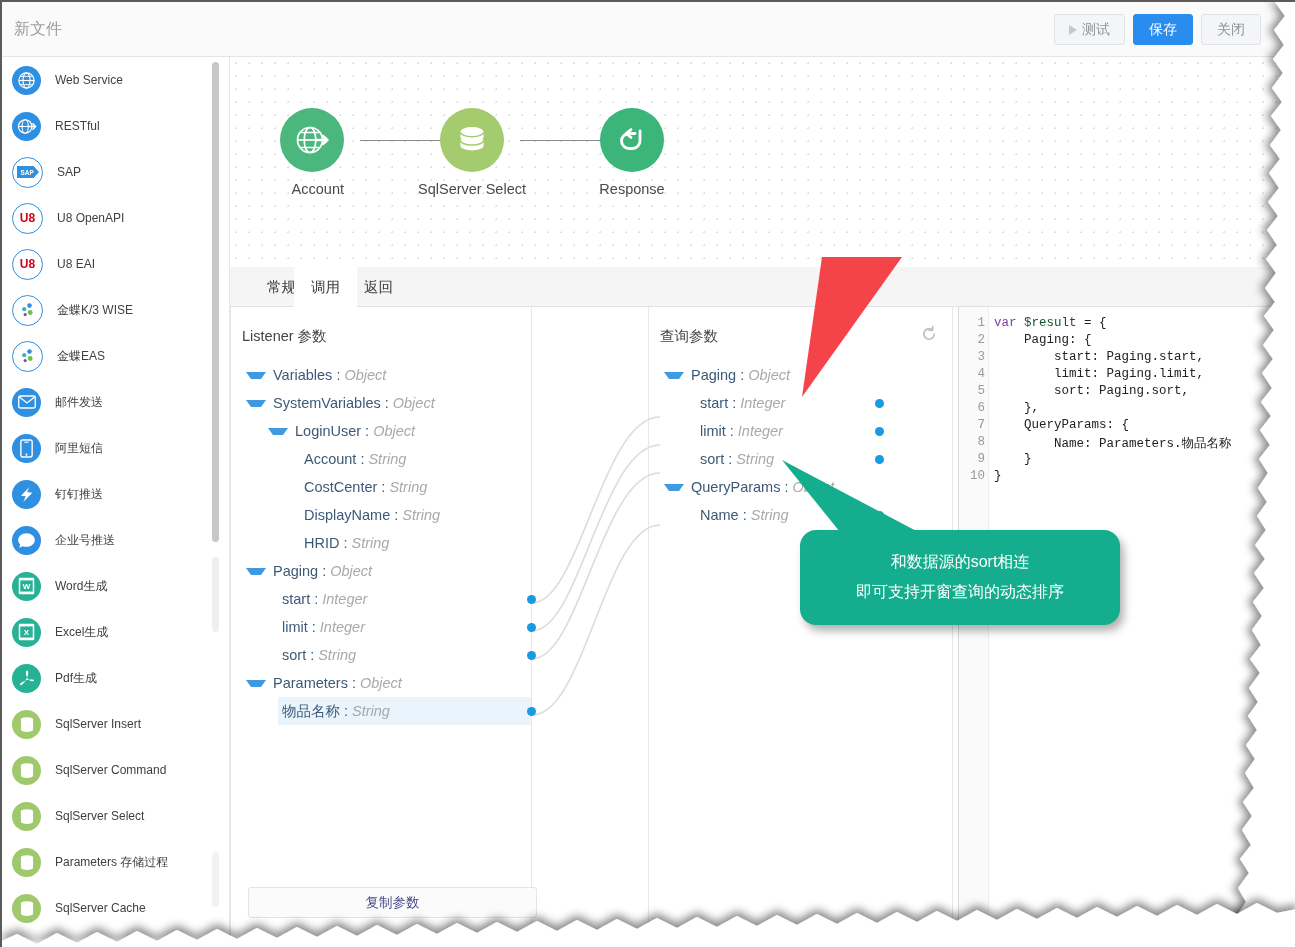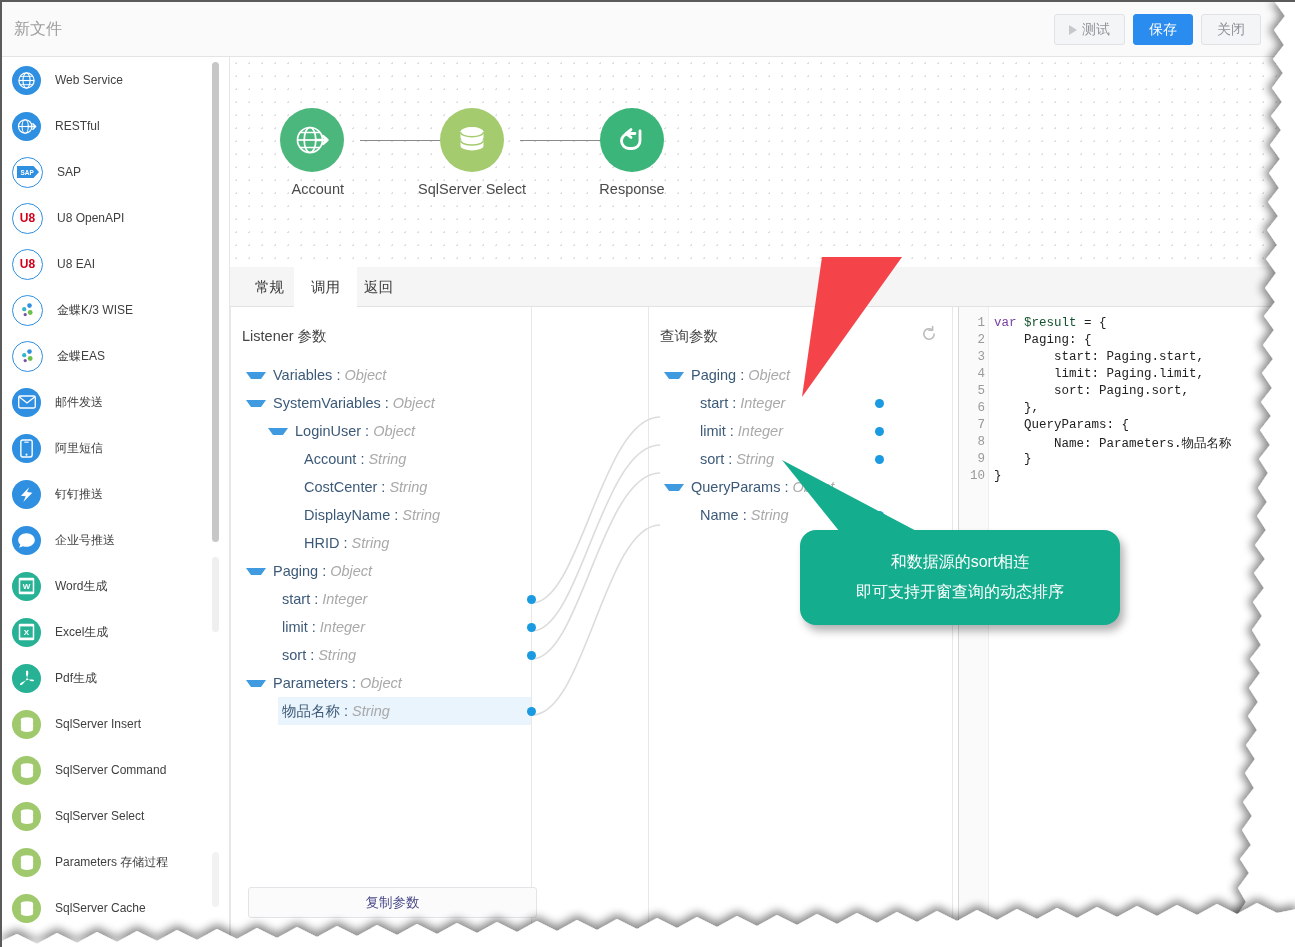--- a/index.html
+++ b/index.html
@@ -411,21 +411,21 @@
           <svg width="36" height="36" viewBox="0 0 36 36">
             <path d="M26 9 v10 a7.5 7.5 0 0 1 -7.5 7.5 h-3.5 a7.5 7.5 0 0 1 0 -15 h6" fill="none" stroke="#fff" stroke-width="2.8" stroke-linecap="round"></path>
             <path d="M17 7.6 L12 11.5 L17 15.4" fill="none" stroke="#fff" stroke-width="2.8" stroke-linecap="round" stroke-linejoin="round"></path>
           </svg>
         </div>
         <div class="node-label">Response</div>
       </div>
     </div>
 
     <div class="tabstrip">
-      <div class="tab" style="left:8px;">
+      <div class="tab" style="left:20px;">
         <span>常规</span>
       </div>
       <div class="tab active" style="left:64px;">
         <span>调用</span>
       </div>
       <div class="tab" style="left:117px;">
         <span>返回</span>
       </div>
     </div>
 

